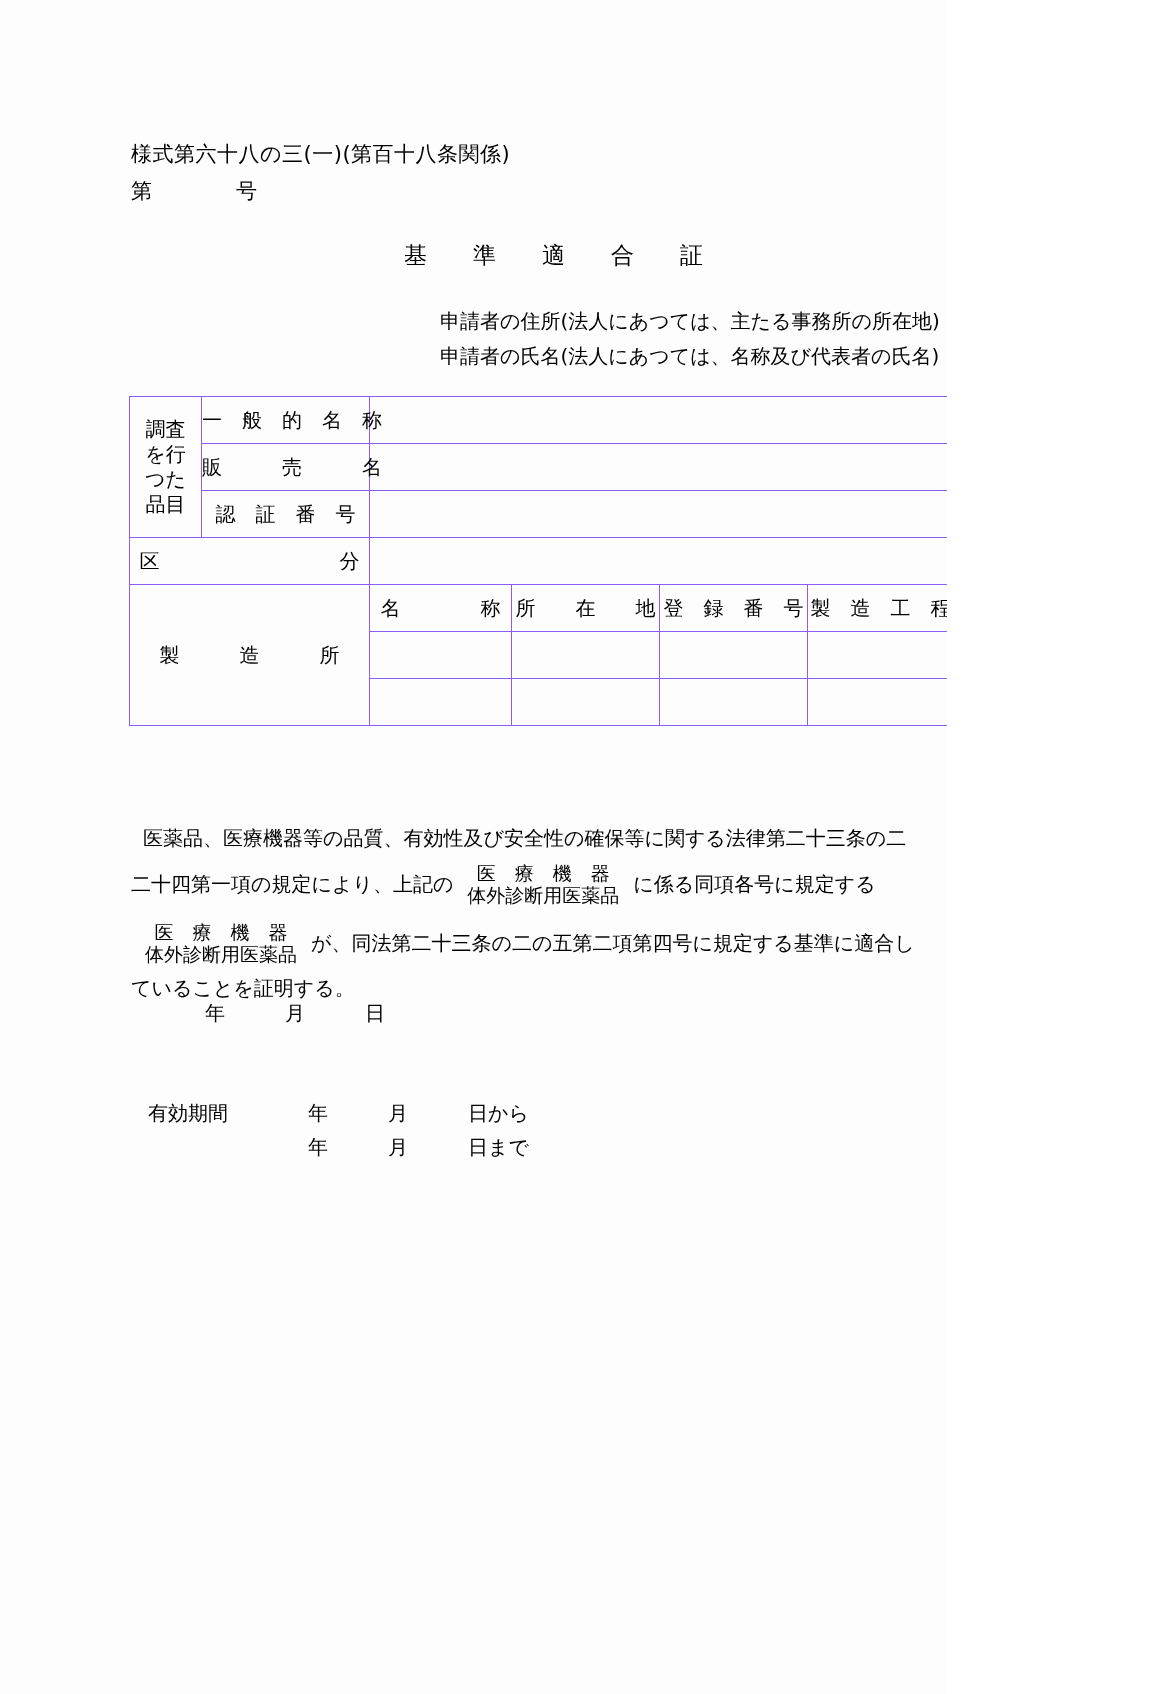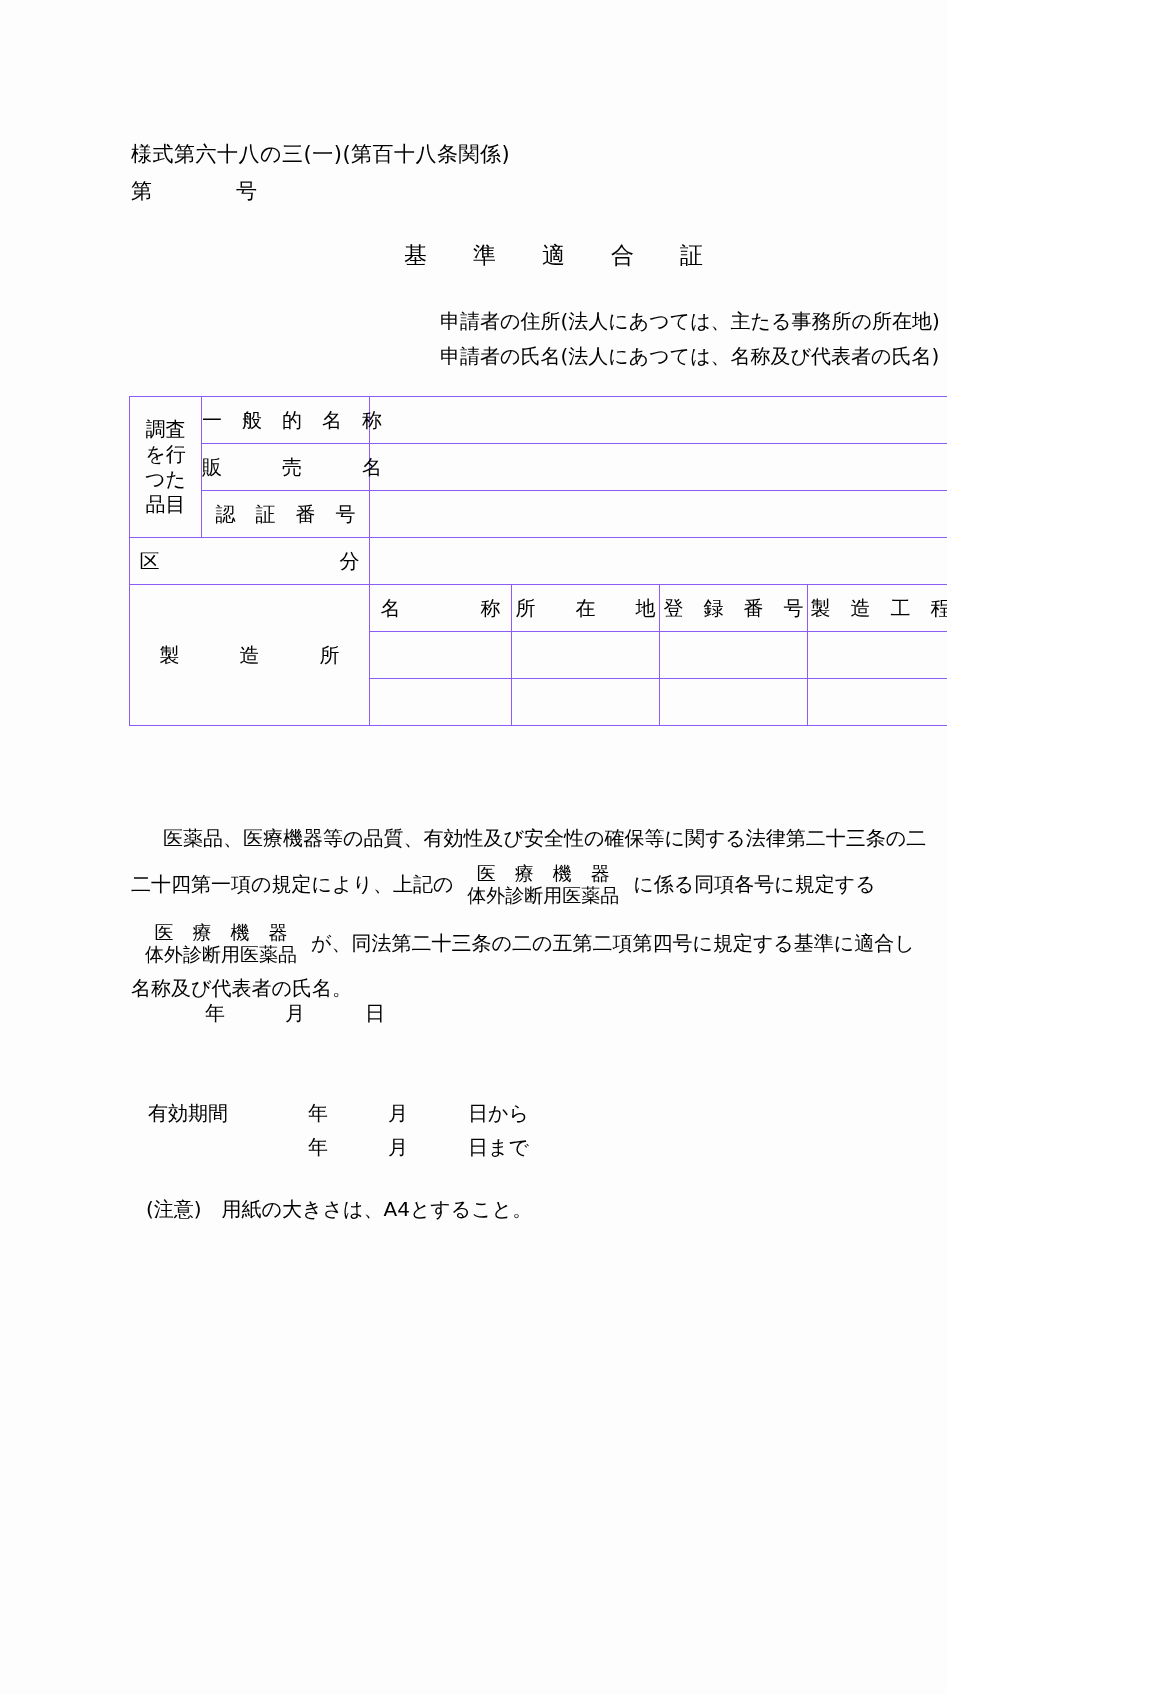--- a/index.html
+++ b/index.html
@@ -97,21 +97,21 @@
     position: absolute;
     left: 131px;
     top: 828px;
     width: 840px;
     font-size: 20px;
   }
   .body-line {
     white-space: pre;
     line-height: 1.0;
   }
-  .line1 { margin-left: 32px; }
+  .line1 { margin-left: 12px; }
   .line2 {
     display: flex;
     align-items: center;
     margin-top: 14px;
     text-align: right;
   }
   .line3 {
     display: flex;
     align-items: center;
     margin-top: 14px;
@@ -262,25 +262,24 @@
     </div>
 
     <div class="line3">
       <span class="stacked">
         <span class="top">医　療　機　器</span>
         <span class="bottom">体外診断用医薬品</span>
       </span>
       <span>が、同法第二十三条の二の五第二項第四号に規定する基準に適合し</span>
     </div>
 
-    <div class="body-line line4">名称及び代表者の氏名。</div>
+    <div class="body-line line4">ていることを証明する。</div>
   </div>
 
   <div class="date-line">年　　　月　　　日</div>
 
 
   <div class="valid-label">有効期間</div>
   <div class="valid-from">年　　　月　　　日から</div>
   <div class="valid-to">年　　　月　　　日まで</div>
 
-  <div class="note">(注意)　用紙の大きさは、A4とすること。</div>
 
 </div>
 
 </body></html>

